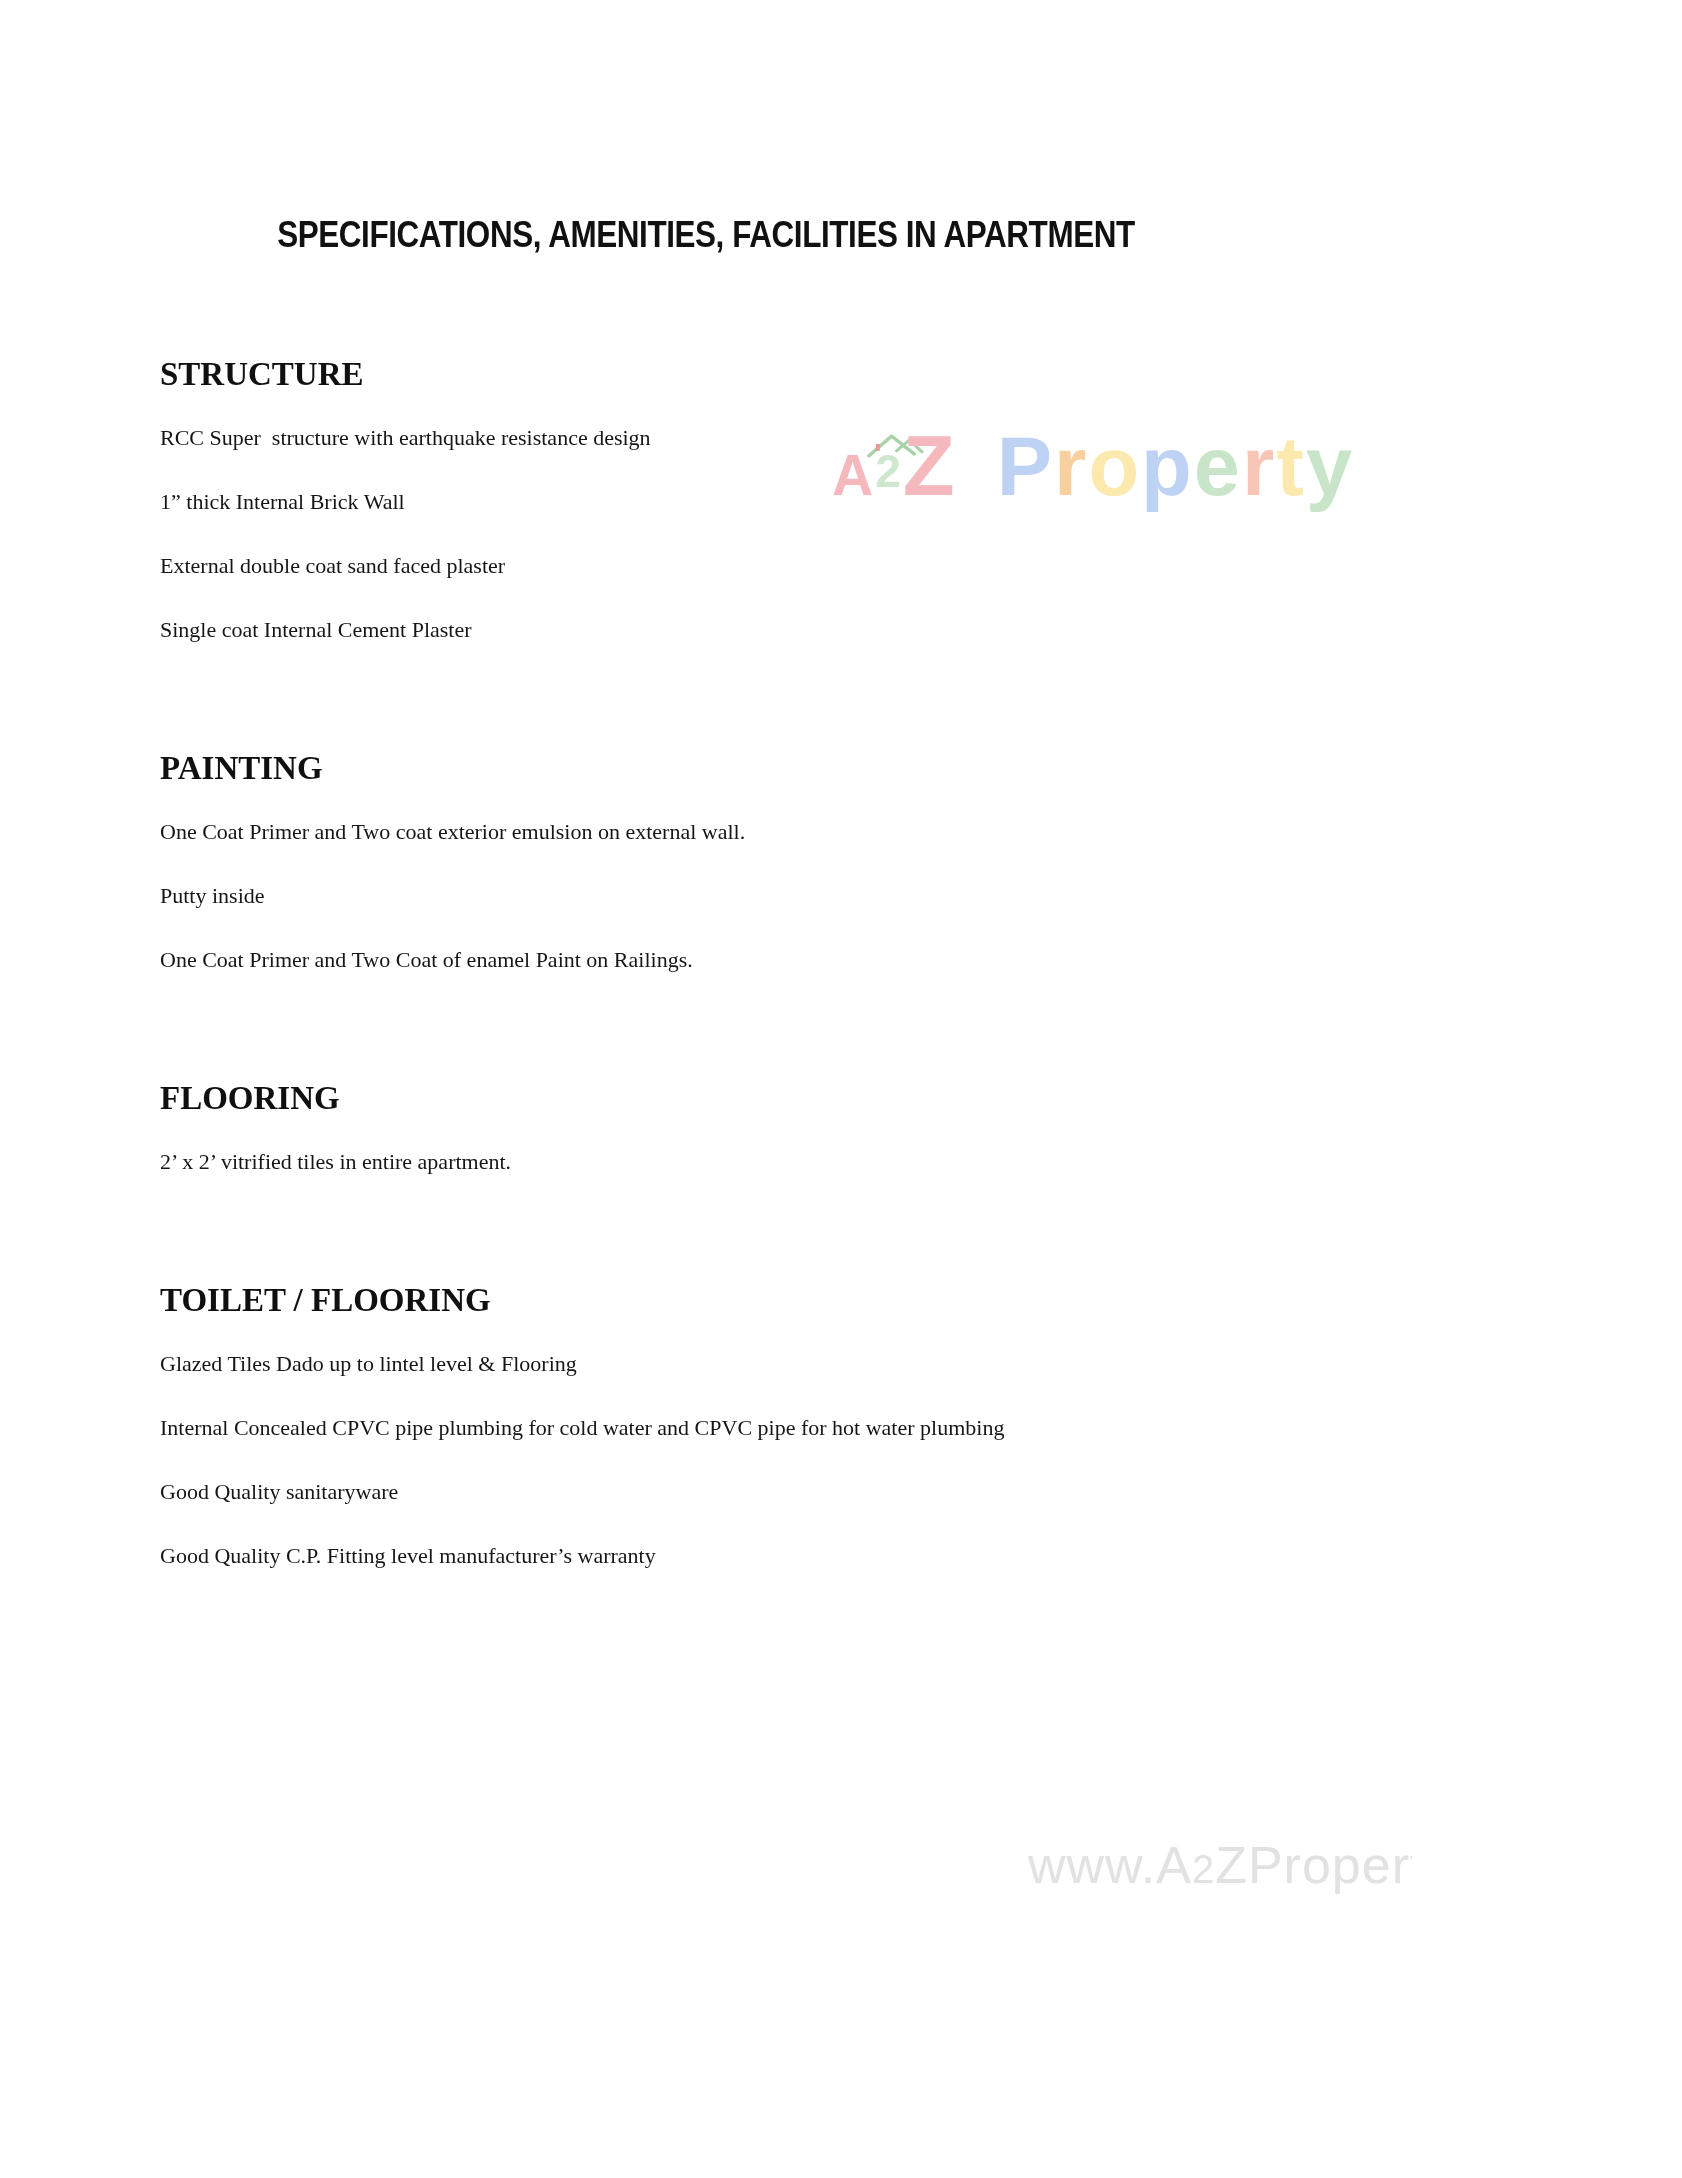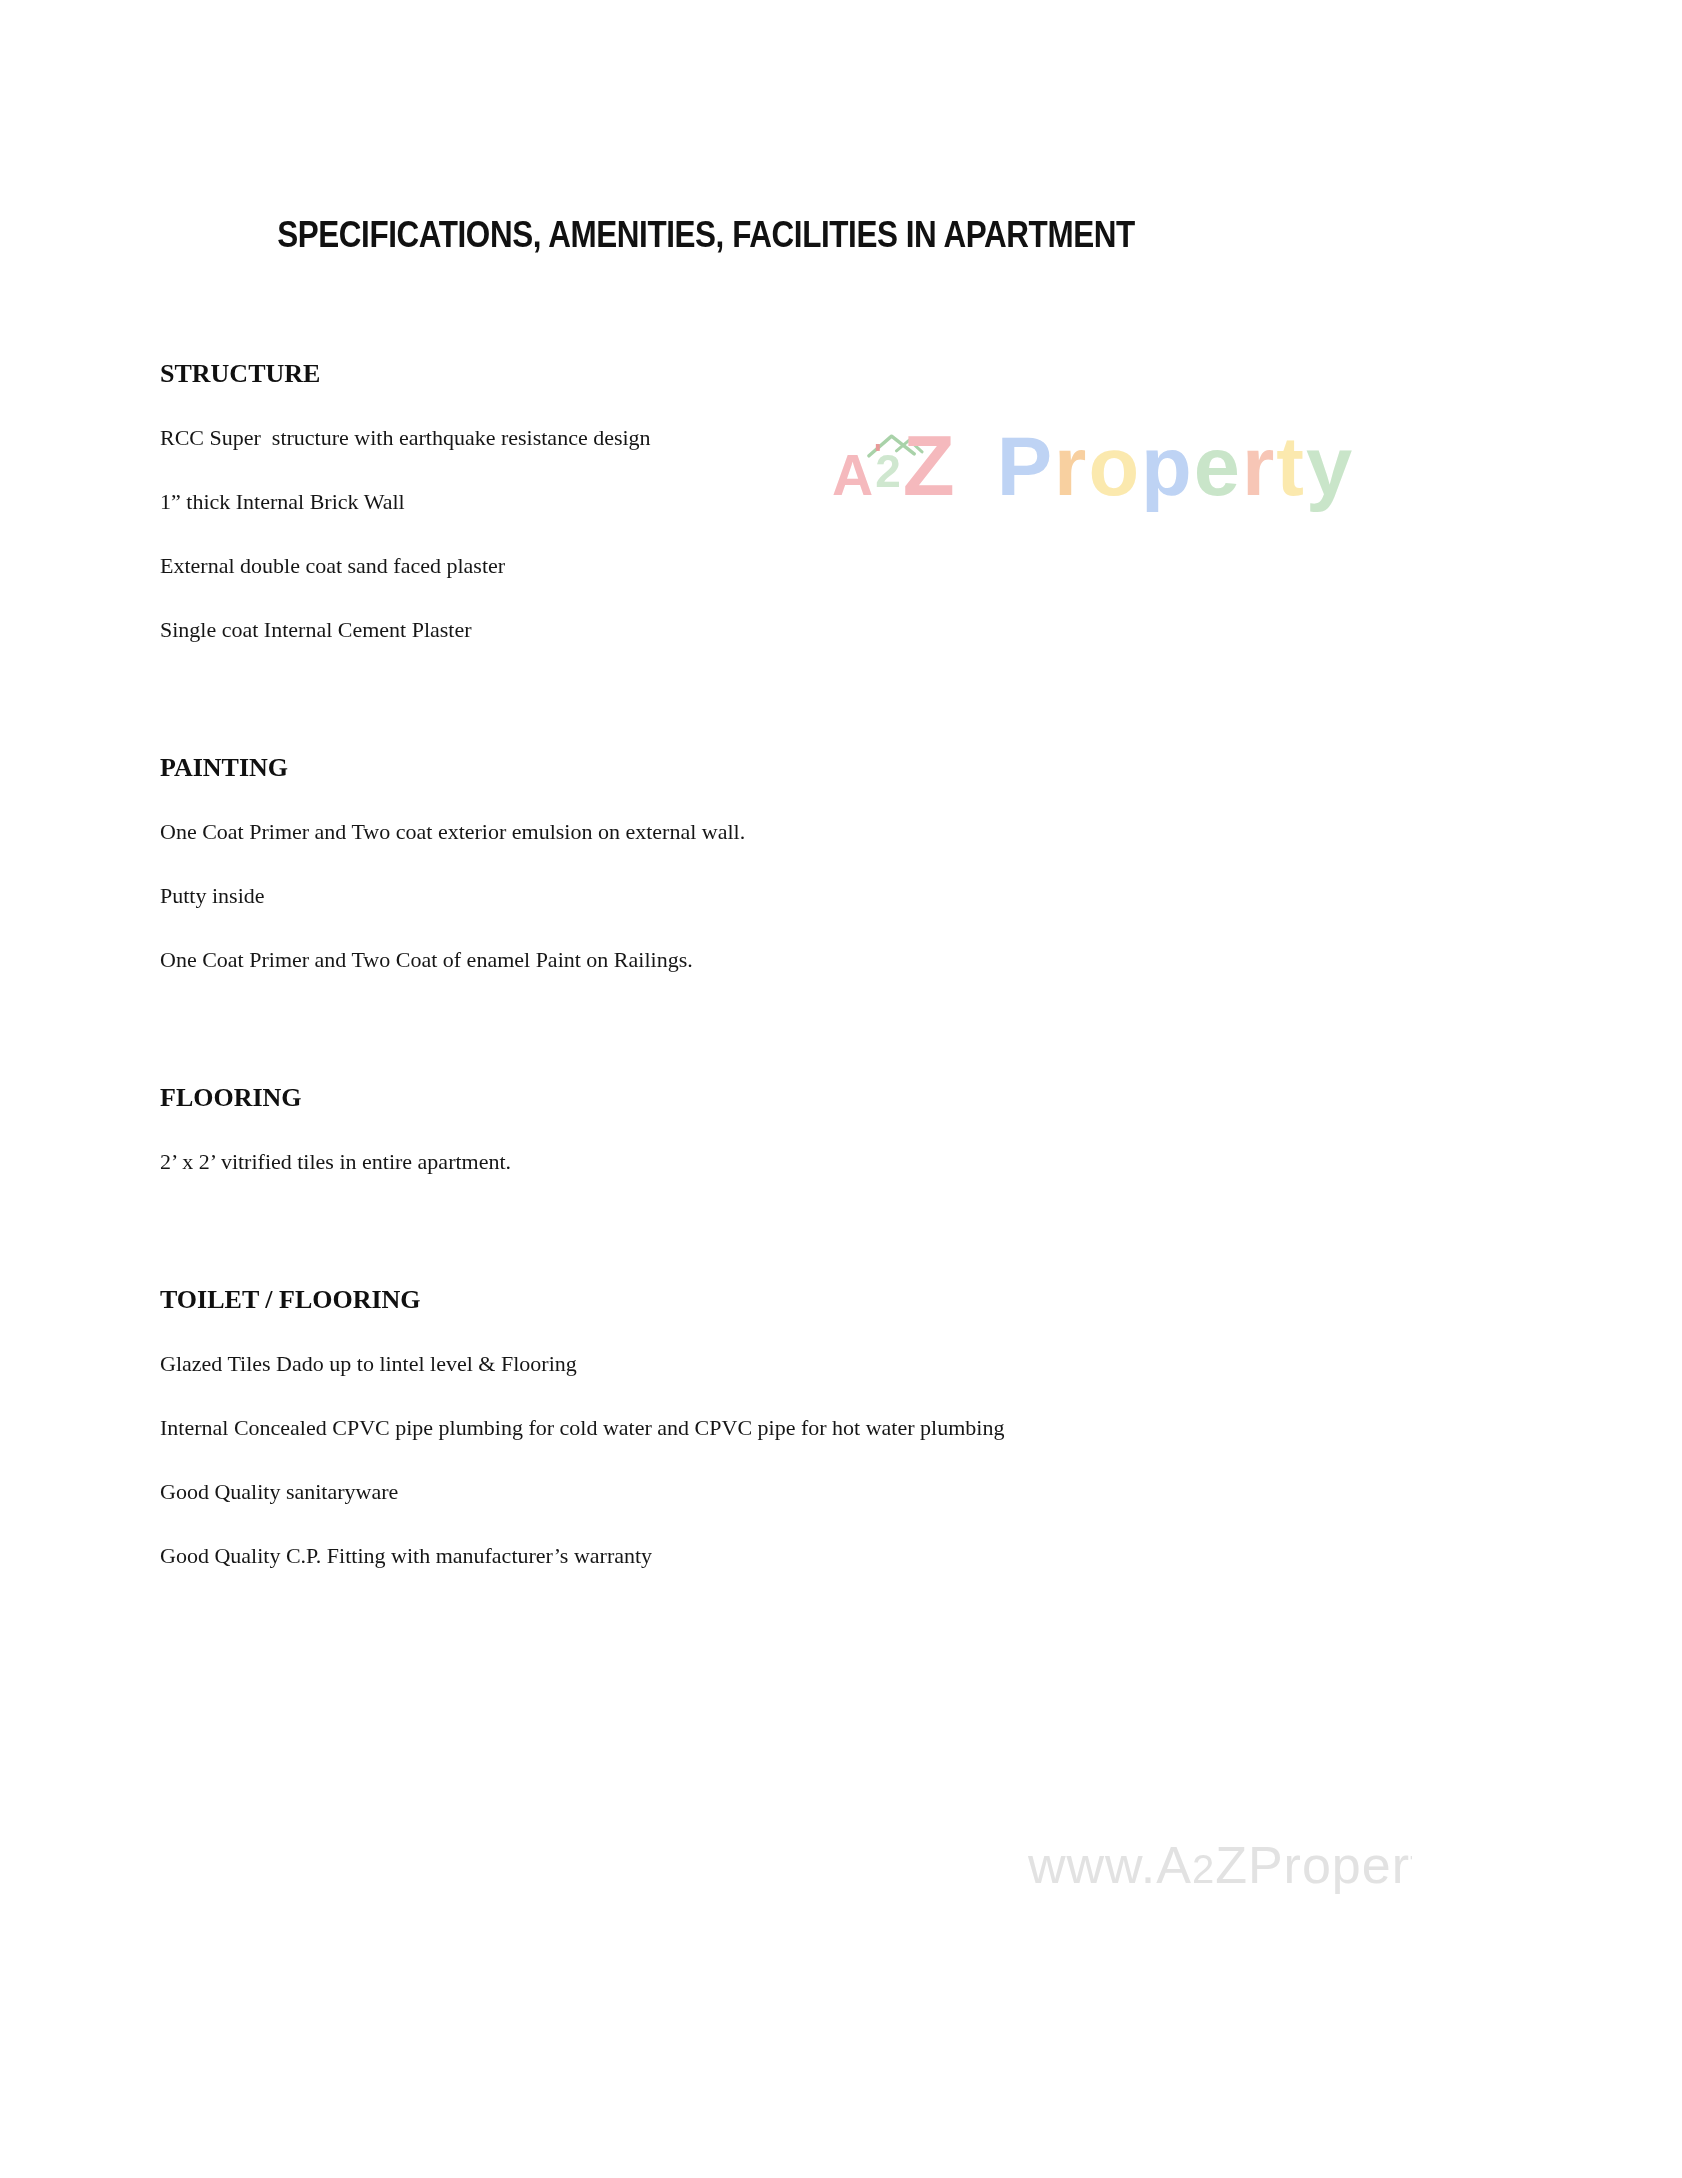--- a/index.html
+++ b/index.html
@@ -32,21 +32,21 @@
     top:342px;
     left:160px;
     right:149px;
     z-index:2;
   }
   .section + .section{margin-top:74px;}
   .section h2{
     margin:0;
     font-family:"Liberation Serif", serif;
     font-weight:700;
-    font-size:26px;
+    font-size:33px;
     line-height:64px;
     color:#101010;
   }
   .section p{
     margin:0;
     font-size:22px;
     line-height:64px;
     white-space:pre-wrap;
     color:#161616;
   }
@@ -133,21 +133,21 @@
       </section>
       <section class="section">
         <h2>FLOORING</h2>
         <p>2’ x 2’ vitrified tiles in entire apartment.</p>
       </section>
       <section class="section">
         <h2>TOILET / FLOORING</h2>
         <p>Glazed Tiles Dado up to lintel level &amp; Flooring</p>
         <p>Internal Concealed CPVC pipe plumbing for cold water and CPVC pipe for hot water plumbing</p>
         <p>Good Quality sanitaryware</p>
-        <p>Good Quality C.P. Fitting with manufacturer’s warranty</p>
+        <p>Good Quality C.P. Fitting level manufacturer’s warranty</p>
       </section>
     </main>
 
   <div class="wm-bottom" style="color: rgb(226, 226, 226);">
     <span>www.A</span><span class="sub">2</span><span>ZProperty.in</span>
   </div>
 
 </div>
 
 

